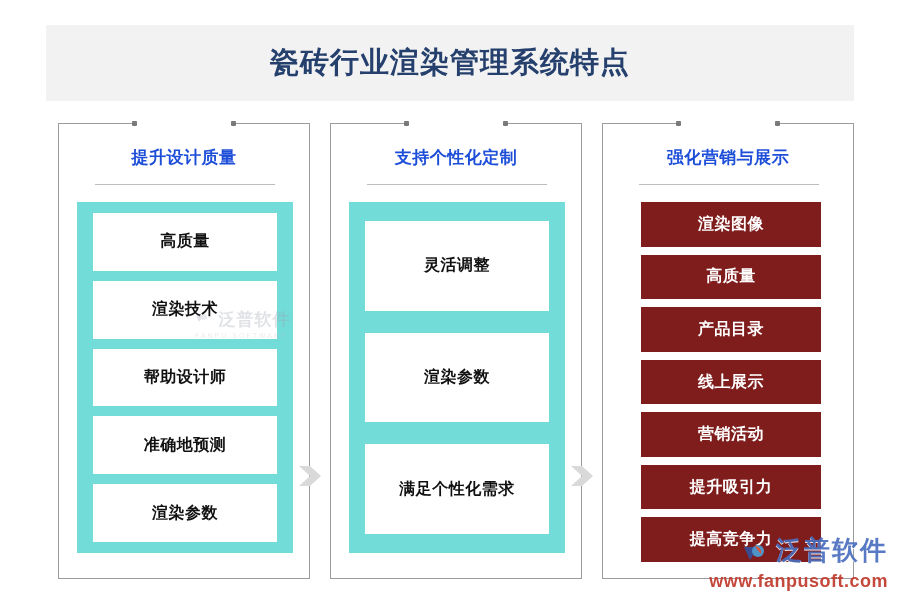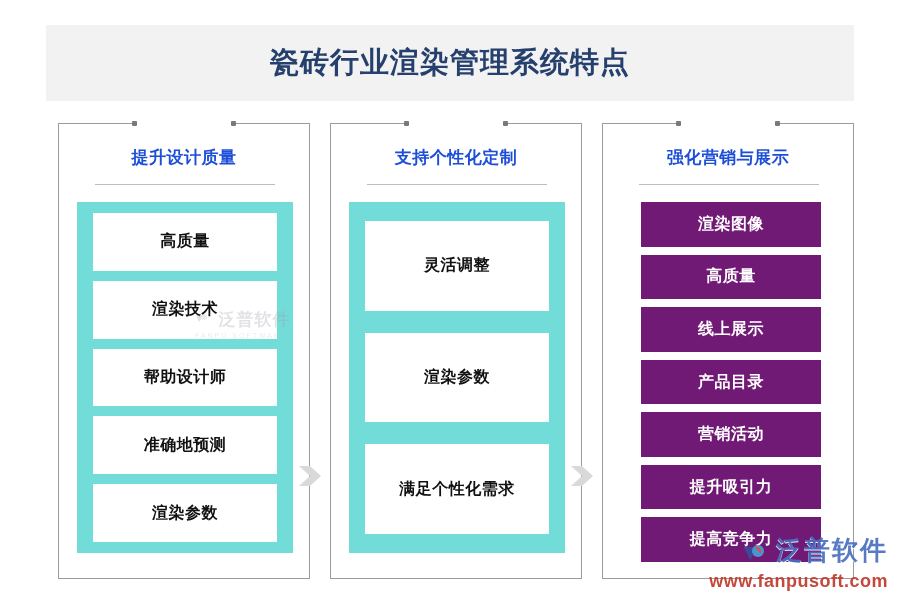--- a/index.html
+++ b/index.html
@@ -134,21 +134,21 @@
     left: 38px;
     top: 78px;
     width: 180px;
     bottom: 16px;
     display: flex;
     flex-direction: column;
     gap: 8px;
   }
   .blue-card {
     flex: 1;
-    background: #701a75;
+    background: #7f1d1d;
     display: flex;
     align-items: center;
     justify-content: center;
   }
   .blue-card-text {
     font-size: 16px;
     font-weight: bold;
     color: #ffffff;
     letter-spacing: 0.5px;
   }
@@ -286,24 +286,24 @@
     <div class="panel-rule"></div>
 
     <div class="blue-box">
       <div class="blue-card">
         <span class="blue-card-text">渲染图像</span>
       </div>
       <div class="blue-card">
         <span class="blue-card-text">高质量</span>
       </div>
       <div class="blue-card">
+        <span class="blue-card-text">产品目录</span>
+      </div>
+      <div class="blue-card">
         <span class="blue-card-text">线上展示</span>
-      </div>
-      <div class="blue-card">
-        <span class="blue-card-text">产品目录</span>
       </div>
       <div class="blue-card">
         <span class="blue-card-text">营销活动</span>
       </div>
       <div class="blue-card">
         <span class="blue-card-text">提升吸引力</span>
       </div>
       <div class="blue-card">
         <span class="blue-card-text">提高竞争力</span>
       </div>

